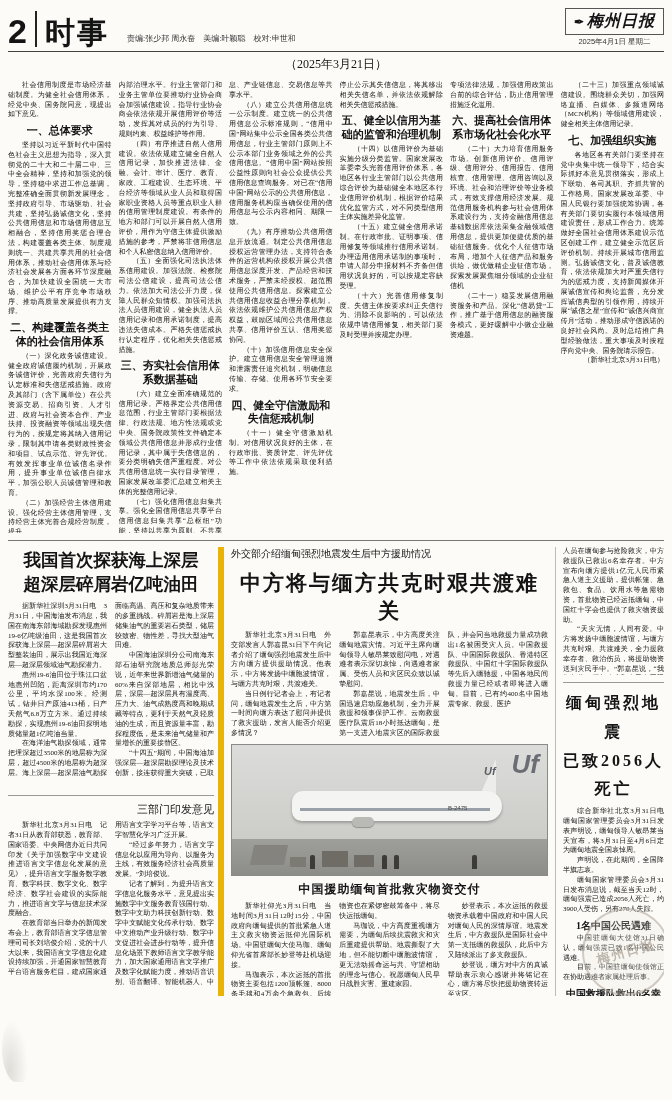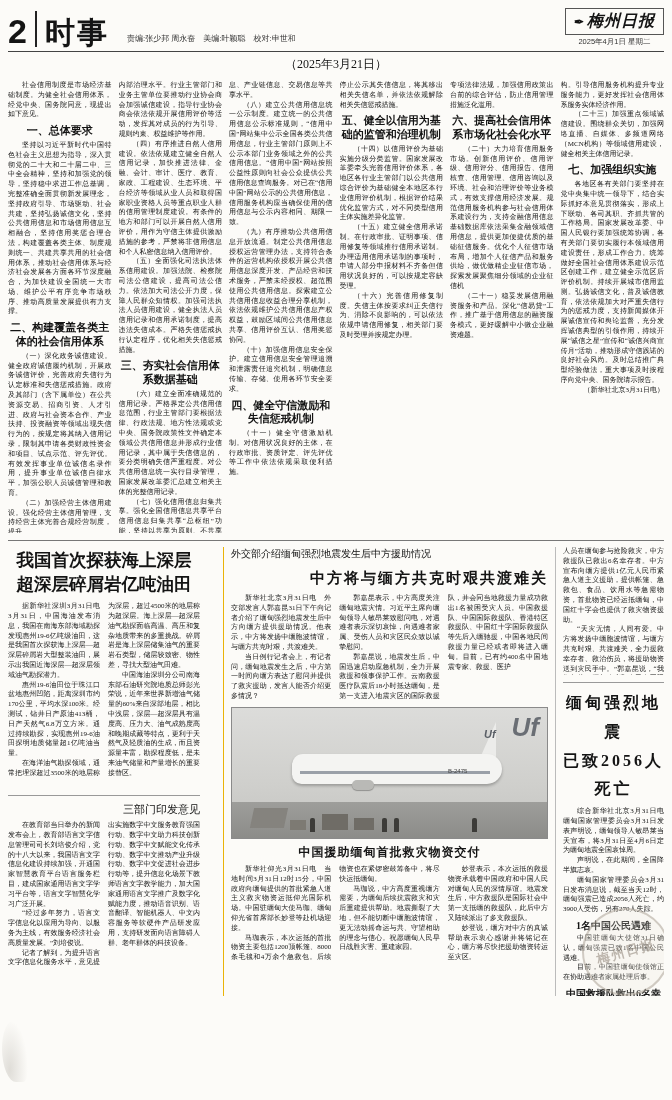--- a/index.html
+++ b/index.html
@@ -28,39 +28,39 @@
   .cols { display:flex; gap:7px; height:452px; overflow:hidden; }
   .col { flex:1; font-size:7px; line-height:1.4; text-align:justify; overflow:hidden; }
   .para { text-indent:2em; }
   .cont { text-indent:0; }
   .sign { text-align:right; text-indent:0; }
   .col-head { font-size:11px; font-weight:bold; text-align:center; margin:4px 0 3px; line-height:1.25; }
 
   
   .bottom { display:flex; border-top:1px solid #777; margin-top:7px; padding-top:6px;
             height:456px; overflow:hidden; }
-  .b-left { width:216px; padding-right:23px; border-right:1px solid #eab308; overflow:hidden; }
+  .b-left { width:216px; padding-right:4px; border-right:6px solid #eab308; overflow:hidden; }
   .b-mid  { width:332px; padding:0 7px; border-right:1px solid #bbb; overflow:hidden; }
   .b-right{ flex:1; padding-left:7px; position:relative; overflow:hidden; }
 
   .small-body { font-size:7px; line-height:1.4; text-align:justify; }
   .two-col { column-count:2; column-gap:8px; }
   .three-col { column-count:3; column-gap:8px; }
 
   .oil-title { font-size:17.5px; font-weight:900; text-align:center; line-height:1.35; margin:2px 0 6px; }
   .oil-body { height:186px; overflow:hidden; }
 
   .rule { border:none; border-top:1px solid #999; margin:7px 0 6px; }
 
   .kicker { font-size:11px; text-align:right; margin-bottom:4px; }
   .lang-title { font-size:20px; font-weight:900; text-align:center; letter-spacing:1px; margin-bottom:6px; }
   .lang-body { height:170px; overflow:hidden; }
 
   .mid-kicker { font-size:10px; margin-bottom:8px; }
-  .mid-title { font-size:15px; font-weight:900; text-align:right; letter-spacing:2px; margin-bottom:6px; }
+  .mid-title { font-size:21px; font-weight:900; text-align:center; letter-spacing:2px; margin-bottom:6px; }
   .mid-body { height:108px; overflow:hidden; }
 
   
   .photo { position:relative; height:132px; margin-top:5px; border:1px solid #8a8a8a;
            background:linear-gradient(#dcdcda 0%,#cfcfcc 60%,#c4c4c1 100%); overflow:hidden; }
   .tarmac { position:absolute; left:0; right:0; bottom:0; height:36px; background:linear-gradient(#9e9e9b,#8c8c89); }
   .fuselage { position:absolute; left:60px; top:46px; width:210px; height:30px; background:#f4f4f2;
               border-radius:16px 22px 22px 14px; box-shadow:0 2px 3px rgba(0,0,0,.25); }
   .fuse-stripe { position:absolute; left:8px; top:17px; width:190px; height:3px; background:#9aa0a8; }
   .tailfin { position:absolute; left:248px; top:14px; width:0; height:0;
@@ -151,21 +151,20 @@
           <p class="para">（十五）建立健全信用承诺制。在行政审批、证明事项、信用修复等领域推行信用承诺制。办理适用信用承诺制的事项时，申请人部分申报材料不齐备但信用状况良好的，可以按规定容缺受理。</p>
           <p class="para">（十六）完善信用修复制度。失信主体按要求纠正失信行为、消除不良影响的，可以依法依规申请信用修复，相关部门要及时受理并按规定办理。</p>
         </div>
       <div class="col">
           <p class="para cont">专项法律法规，加强信用政策出台前的综合评估，防止信用管理措施泛化滥用。</p>
           <h3 class="col-head">六、提高社会信用体系市场化社会化水平</h3>
           <p class="para">（二十）大力培育信用服务市场。创新信用评价、信用评级、信用评分、信用报告、信用核查、信用管理、信用咨询以及环境、社会和治理评价等业务模式，有效支撑信用经济发展。规范信用服务机构参与社会信用体系建设行为，支持金融信用信息基础数据库依法采集金融领域信用信息，提供更加便捷优质的基础征信服务。优化个人征信市场布局，增加个人征信产品和服务供给，做优做精企业征信市场，探索发展聚焦细分领域的企业征信机</p>
           <p class="para">（二十一）稳妥发展信用融资服务和产品。深化“信易贷”工作，推广基于信用信息的融资服务模式，更好缓解中小微企业融资难题。</p>
         </div>
       <div class="col">
-          <p class="para cont">构。引导信用服务机构提升专业服务能力，更好发挥社会信用体系服务实体经济作用。</p>
           <p class="para">（二十三）加强重点领域诚信建设。围绕群众关切，加强网络直播、自媒体、多频道网络（MCN机构）等领域信用建设，健全相关主体信用记录。</p>
           <h3 class="col-head">七、加强组织实施</h3>
           <p class="para">各地区各有关部门要坚持在党中央集中统一领导下，结合实际抓好本意见贯彻落实，形成上下联动、各司其职、齐抓共管的工作格局。国家发展改革委、中国人民银行要加强统筹协调，各有关部门要切实履行本领域信用建设责任，形成工作合力。统筹做好全国社会信用体系建设示范区创建工作，建立健全示范区后评价机制。持续开展城市信用监测。弘扬诚信文化，普及诚信教育，依法依规加大对严重失信行为的惩戒力度，支持新闻媒体开展诚信宣传和舆论监督，充分发挥诚信典型的引领作用，持续开展“诚信之星”宣传和“诚信兴商宣传月”活动，推动形成守信践诺的良好社会风尚。及时总结推广典型经验做法，重大事项及时按程序向党中央、国务院请示报告。</p>
           <p class="para sign">（新华社北京3月31日电）</p>
         </div>
     </div>
   </div>
 
   <div class="bottom">
 
@@ -180,20 +179,21 @@
             <p class="para">惠州19-6油田位于珠江口盆地惠州凹陷，距离深圳市约170公里，平均水深100米。经测试，钻井日产原油413桶，日产天然气6.8万立方米。通过持续勘探，实现惠州19-6油田探明地质储量超1亿吨油当量。</p>
             <p class="para">在海洋油气勘探领域，通常把埋深超过3500米的地层称为深层，超过4500米的地层称为超深层。海上深层—超深层油气勘探面临高温、高压和复杂地质带来的多重挑战。碎屑岩是海上深层储集油气的重要岩石类型，储层较致密、物性差，寻找大型油气田难。</p>
             <p class="para">中国海油深圳分公司南海东部石油研究院地质总师彭光荣说，近年来世界新增油气储量的60%来自深部地层，相比中浅层，深层—超深层具有温度高、压力大、油气成熟度高和晚期成藏等特点，更利于天然气及轻质油的生成，而且资源量丰富，勘探程度低，是未来油气储量和产量增长的重要接替区。</p>
             <p class="para">“十四五”期间，中国海油加强深层—超深层勘探理论及技术创新，接连获得重大突破，已取得开平南油田、渤中26-6油田、宝岛21-1气田等一系列深层—超深层领域重大油气发现。</p>
           </div>
       </div>
       <hr class="rule">
       <div>
         <div class="kicker">三部门印发意见</div>
         <div class="small-body two-col lang-body">
+            <p class="para">新华社北京3月31日电　记者31日从教育部获悉，教育部、国家语委、中央网信办近日共同印发《关于加强数字中文建设 推进语言文字信息化发展的意见》，提升语言文字服务数字教育、数字科技、数字文化、数字经济、数字社会建设的实际能力，推进语言文字与信息技术深度融合。</p>
             <p class="para">在教育部当日举办的新闻发布会上，教育部语言文字信息管理司司长刘培俊介绍，党的十八大以来，我国语言文字信息化建设持续加强，开通国家智慧教育平台语言服务栏目，建成国家通用语言文字学习平台等，语言文字智慧化学习广泛开展。</p>
             <p class="para">“经过多年努力，语言文字信息化以应用为导向、以服务为主线，有效服务经济社会高质量发展。”刘培俊说。</p>
             <p class="para">记者了解到，为提升语言文字信息化服务水平，意见提出实施数字中文服务教育强国行动、数字中文助力科技创新行动、数字中文赋能文化传承行动、数字中文推动产业升级行动、数字中文促进社会进步行动等，提升信息化场景下教师语言文字教学能力，加大国家通用语言文字推广及数字化赋能力度，推动语音识别、语音翻译、智能机器人、中文内容服务等软硬件产品研发应用，支持研发面向语言障碍人群、老年群体的科技设备。</p>
           </div>
       </div>
     </div>
 
     <div class="b-mid">
       <div>
         <div class="mid-kicker">外交部介绍缅甸强烈地震发生后中方援助情况</div>

